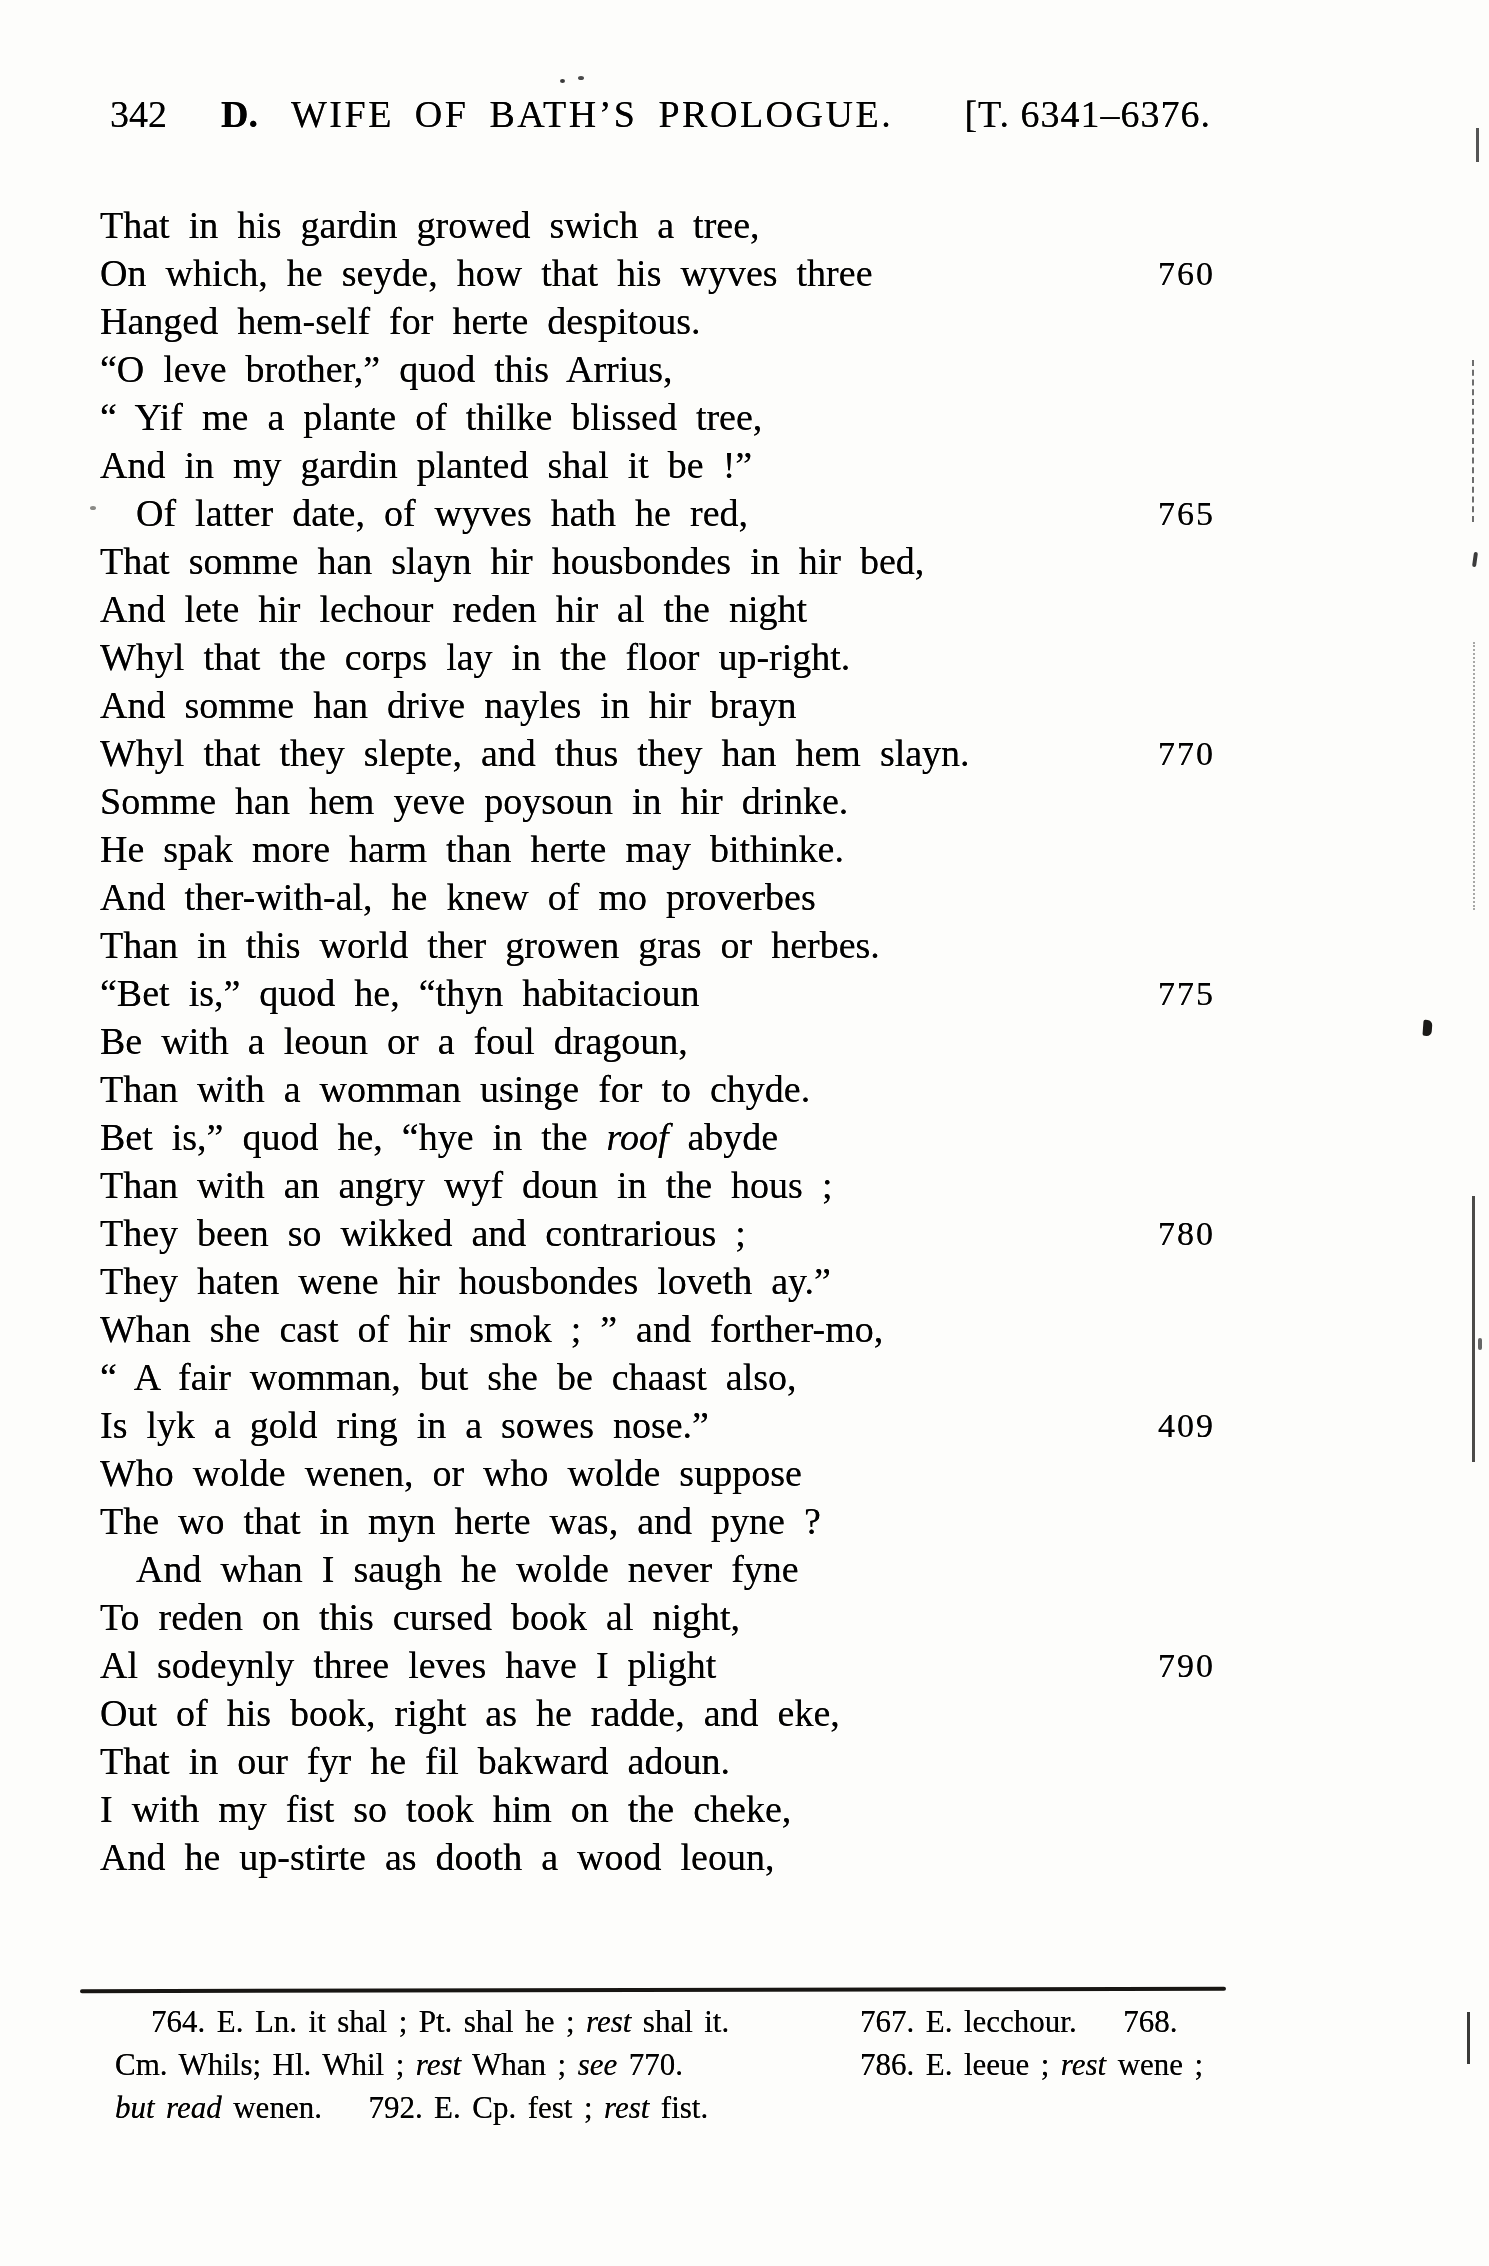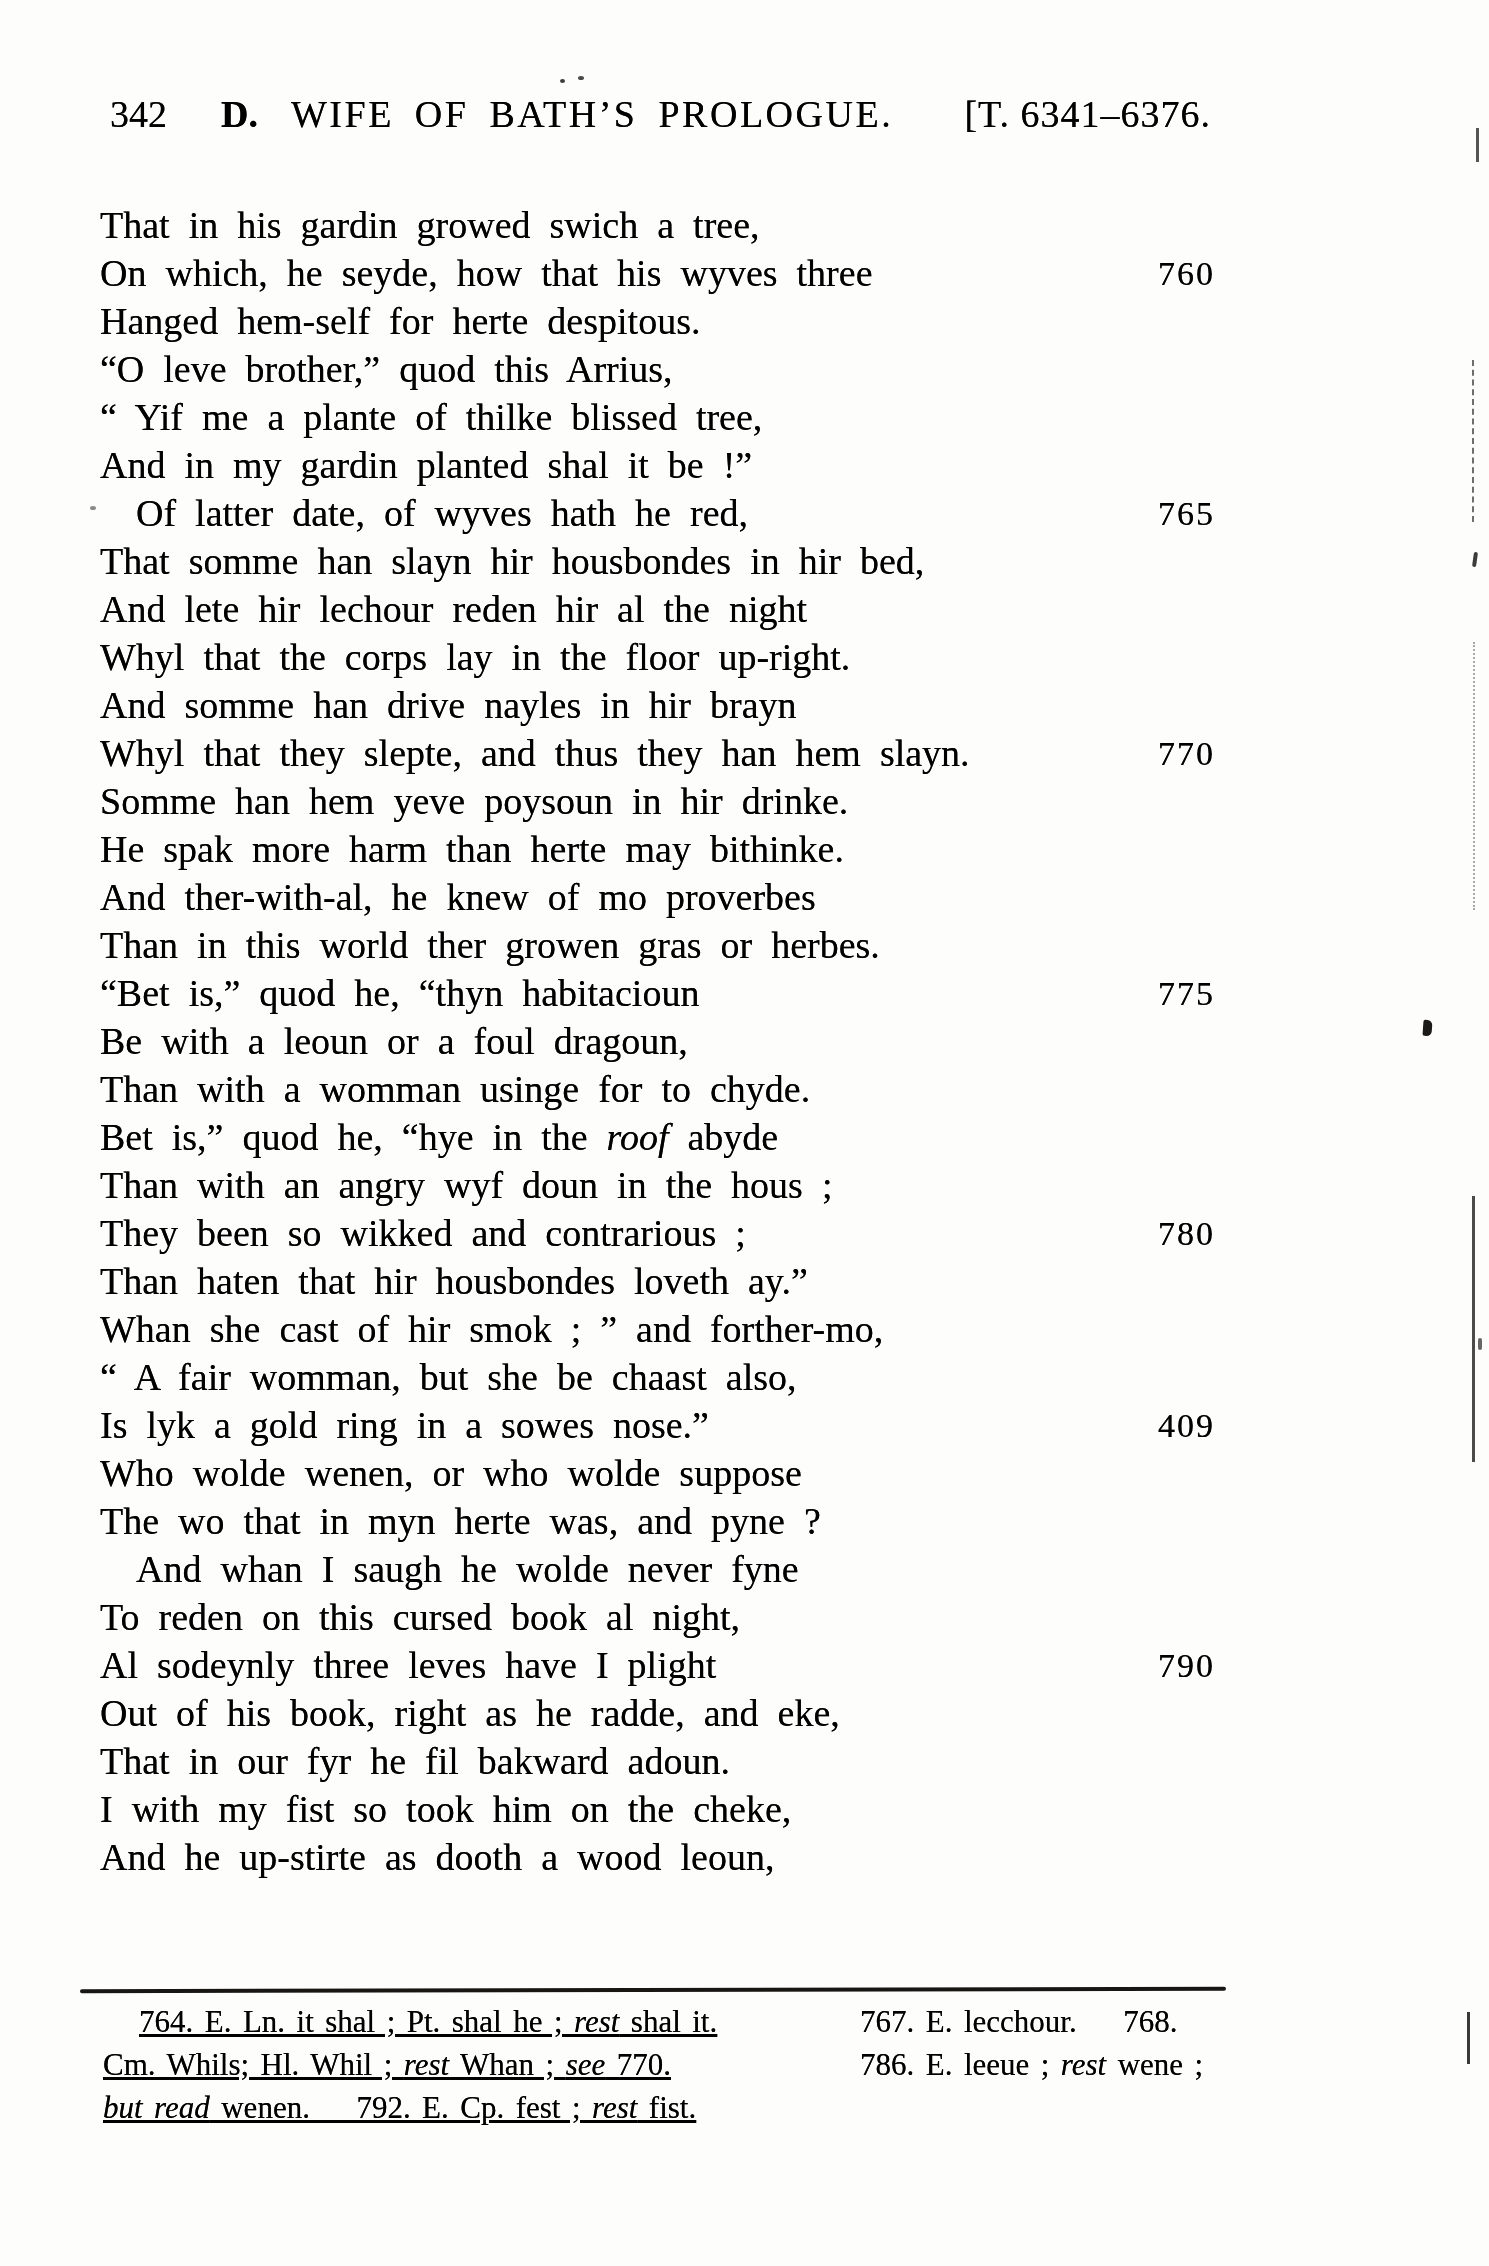--- a/index.html
+++ b/index.html
@@ -22,21 +22,21 @@
   .pline{position:relative;height:48px;line-height:48px;font-size:38px;word-spacing:.25em;white-space:nowrap;}
   .pline.ind{padding-left:36px;}
   .pline i{font-style:italic;}
   .num{position:absolute;right:0;top:1px;font-size:34px;letter-spacing:2px;word-spacing:normal;}
   
   .rule{position:absolute;left:80px;top:1988px;width:1146px;height:4px;background:#181613;
         border-radius:2px;transform:rotate(-.12deg);}
   
   .fnotes{position:absolute;left:103px;top:2000px;width:1112px;font-size:31px;line-height:43px;word-spacing:.12em;}
   .fncol{position:absolute;top:0;}
-  .fncol.c1{left:0;width:705px;text-decoration:underline;}
+  .fncol.c1{left:12px;width:705px;}
   .fncol.c2{left:741px;width:371px;margin-left:16px;}
   .fline{white-space:nowrap;}
   .fncol.c1 .fline:first-child{text-indent:36px;}
   .fline i{font-style:italic;}
   
   .art{position:absolute;pointer-events:none;}
   .a-dot1{left:560px;top:79px;width:5px;height:4px;background:#3a3a3a;border-radius:50%;}
   .a-dot2{left:578px;top:76px;width:6px;height:4px;background:#4a4a4a;border-radius:50%;}
   .a-hdr{left:1476px;top:128px;width:3px;height:34px;background:#555;}
   .a-dash1{left:1472px;top:360px;height:162px;border-left:2px dashed #6e6e6e;}
@@ -76,21 +76,21 @@
       <div class="pline"><span>Somme han hem yeve poysoun in hir drinke.</span></div>
       <div class="pline"><span>He spak more harm than herte may bithinke.</span></div>
       <div class="pline"><span>And ther-with-al, he knew of mo proverbes</span></div>
       <div class="pline"><span>Than in this world ther growen gras or herbes.</span></div>
       <div class="pline"><span>“Bet is,” quod he, “thyn habitacioun</span><span class="num">775</span></div>
       <div class="pline"><span>Be with a leoun or a foul dragoun,</span></div>
       <div class="pline"><span>Than with a womman usinge for to chyde.</span></div>
       <div class="pline"><span>Bet is,” quod he, “hye in the </span><i>roof</i><span> abyde</span></div>
       <div class="pline"><span>Than with an angry wyf doun in the hous ;</span></div>
       <div class="pline"><span>They been so wikked and contrarious ;</span><span class="num">780</span></div>
-      <div class="pline"><span>Than haten that hir housbondes loveth ay.”</span></div>
+      <div class="pline"><span>They haten wene hir housbondes loveth ay.”</span></div>
       <div class="pline"><span>Whan she cast of hir smok ; ” and forther-mo,</span></div>
       <div class="pline"><span>“ A fair womman, but she be chaast also,</span></div>
       <div class="pline"><span>Is lyk a gold ring in a sowes nose.”</span><span class="num">409</span></div>
       <div class="pline"><span>Who wolde wenen, or who wolde suppose</span></div>
       <div class="pline"><span>The wo that in myn herte was, and pyne ?</span></div>
       <div class="pline ind"><span>And whan I saugh he wolde never fyne</span></div>
       <div class="pline"><span>To reden on this cursed book al night,</span></div>
       <div class="pline"><span>Al sodeynly three leves have I plight</span><span class="num">790</span></div>
       <div class="pline"><span>Out of his book, right as he radde, and eke,</span></div>
       <div class="pline"><span>That in our fyr he fil bakward adoun.</span></div>

